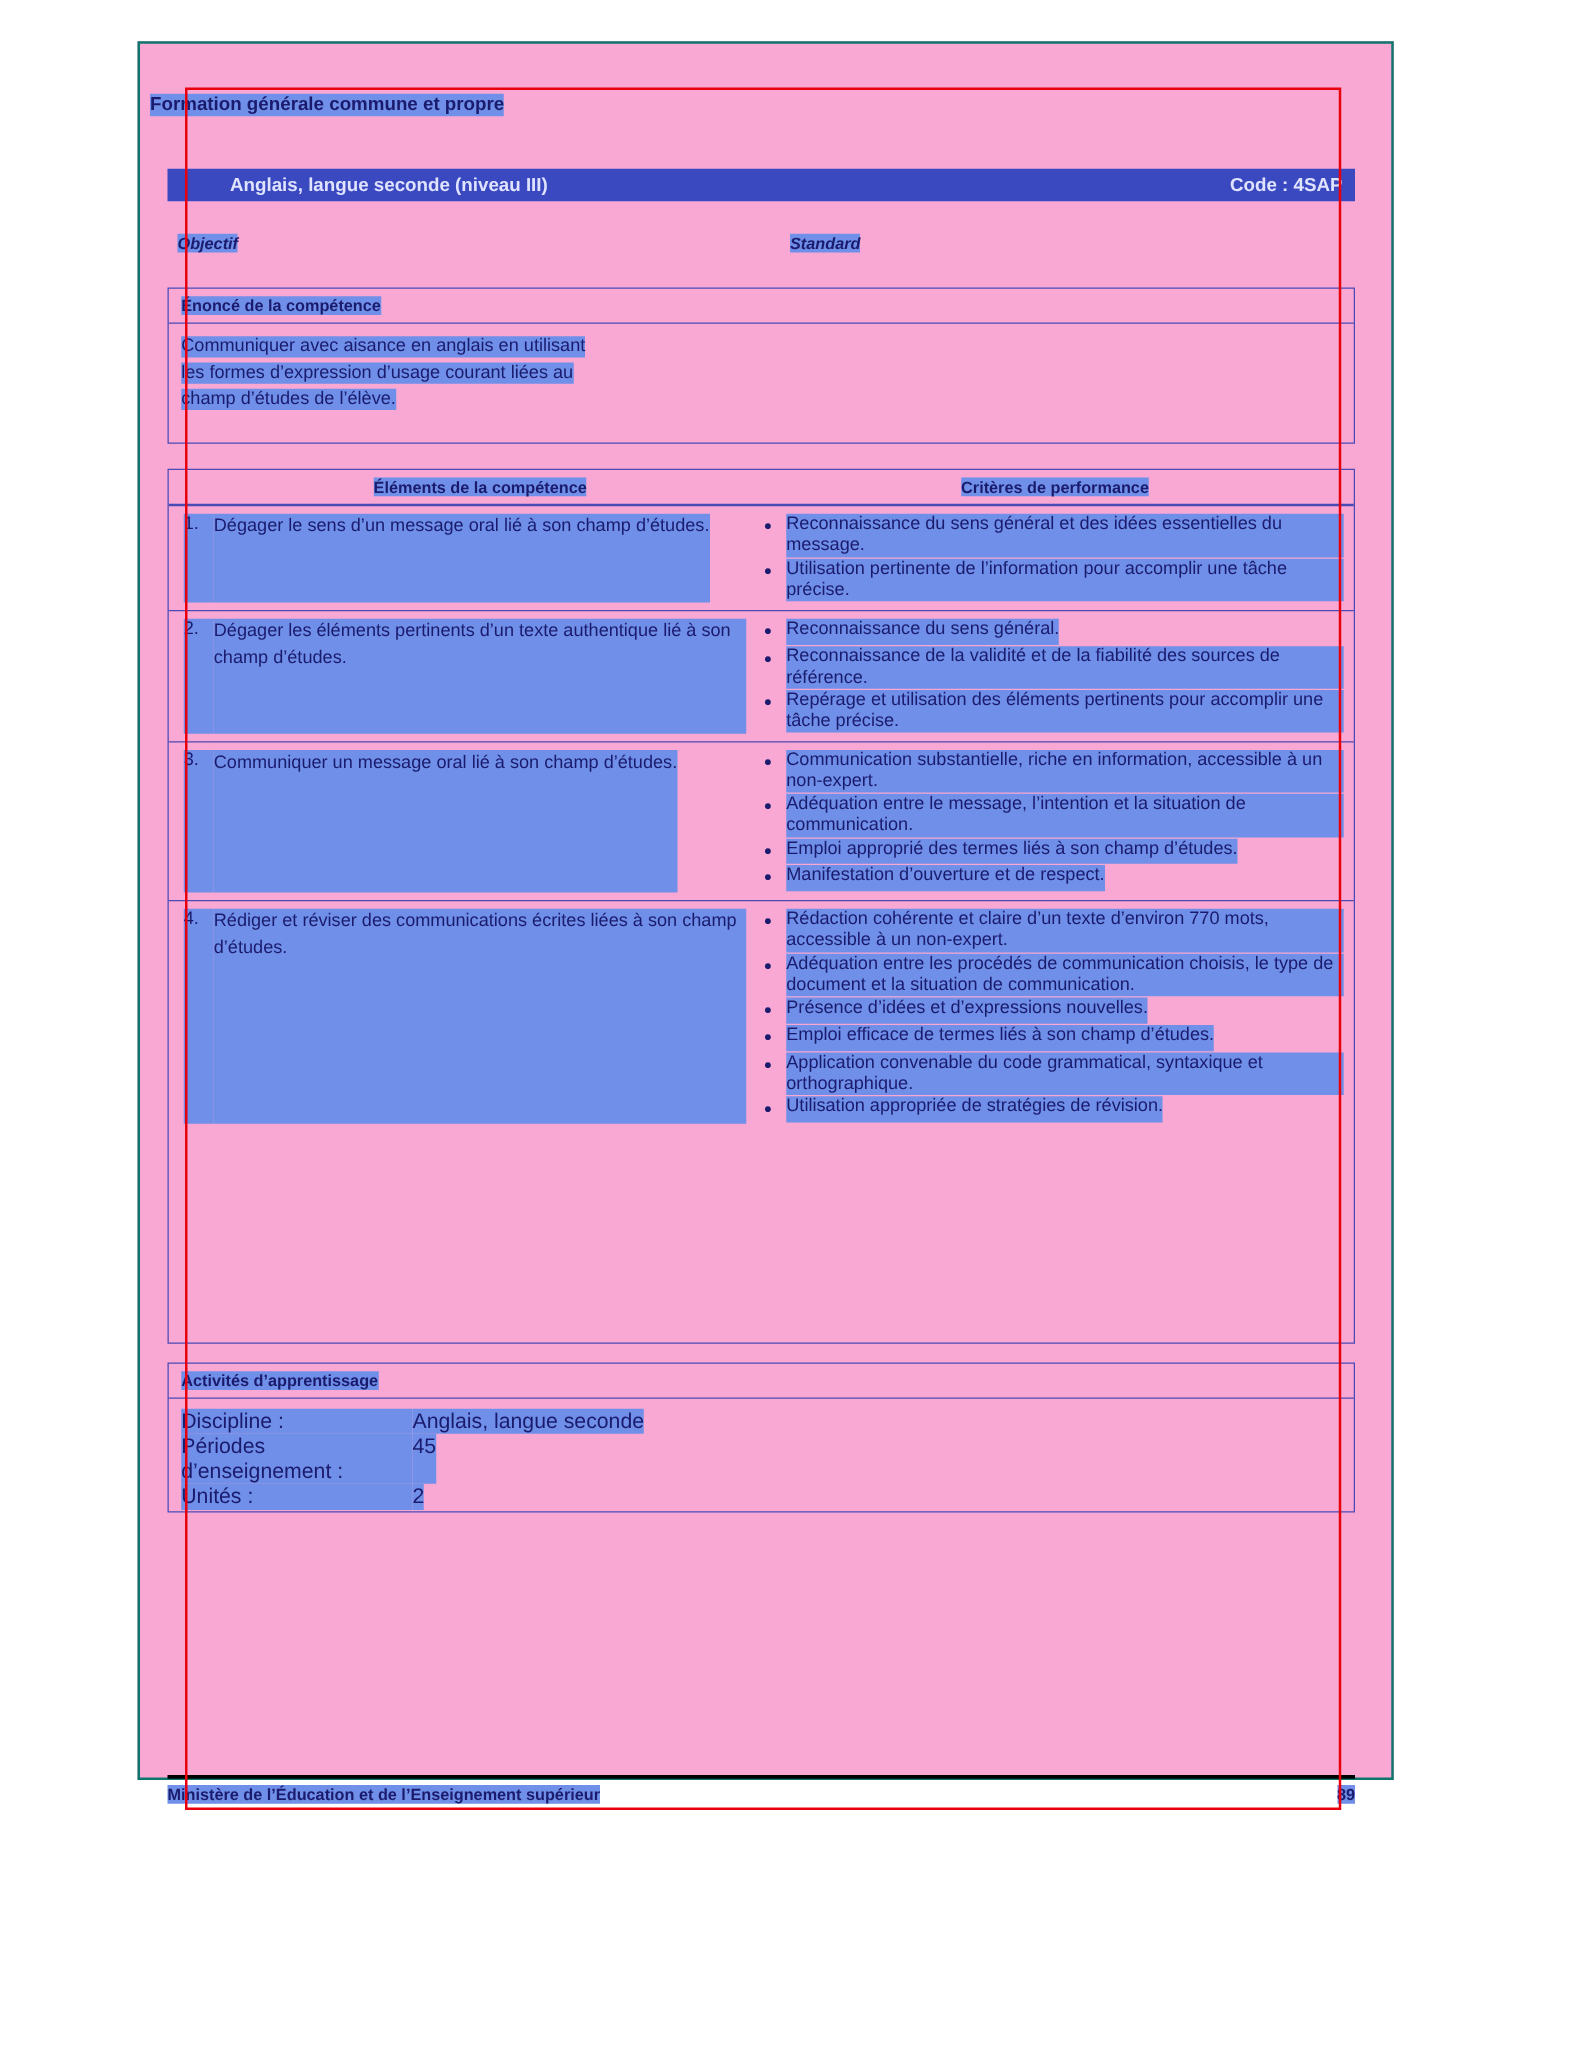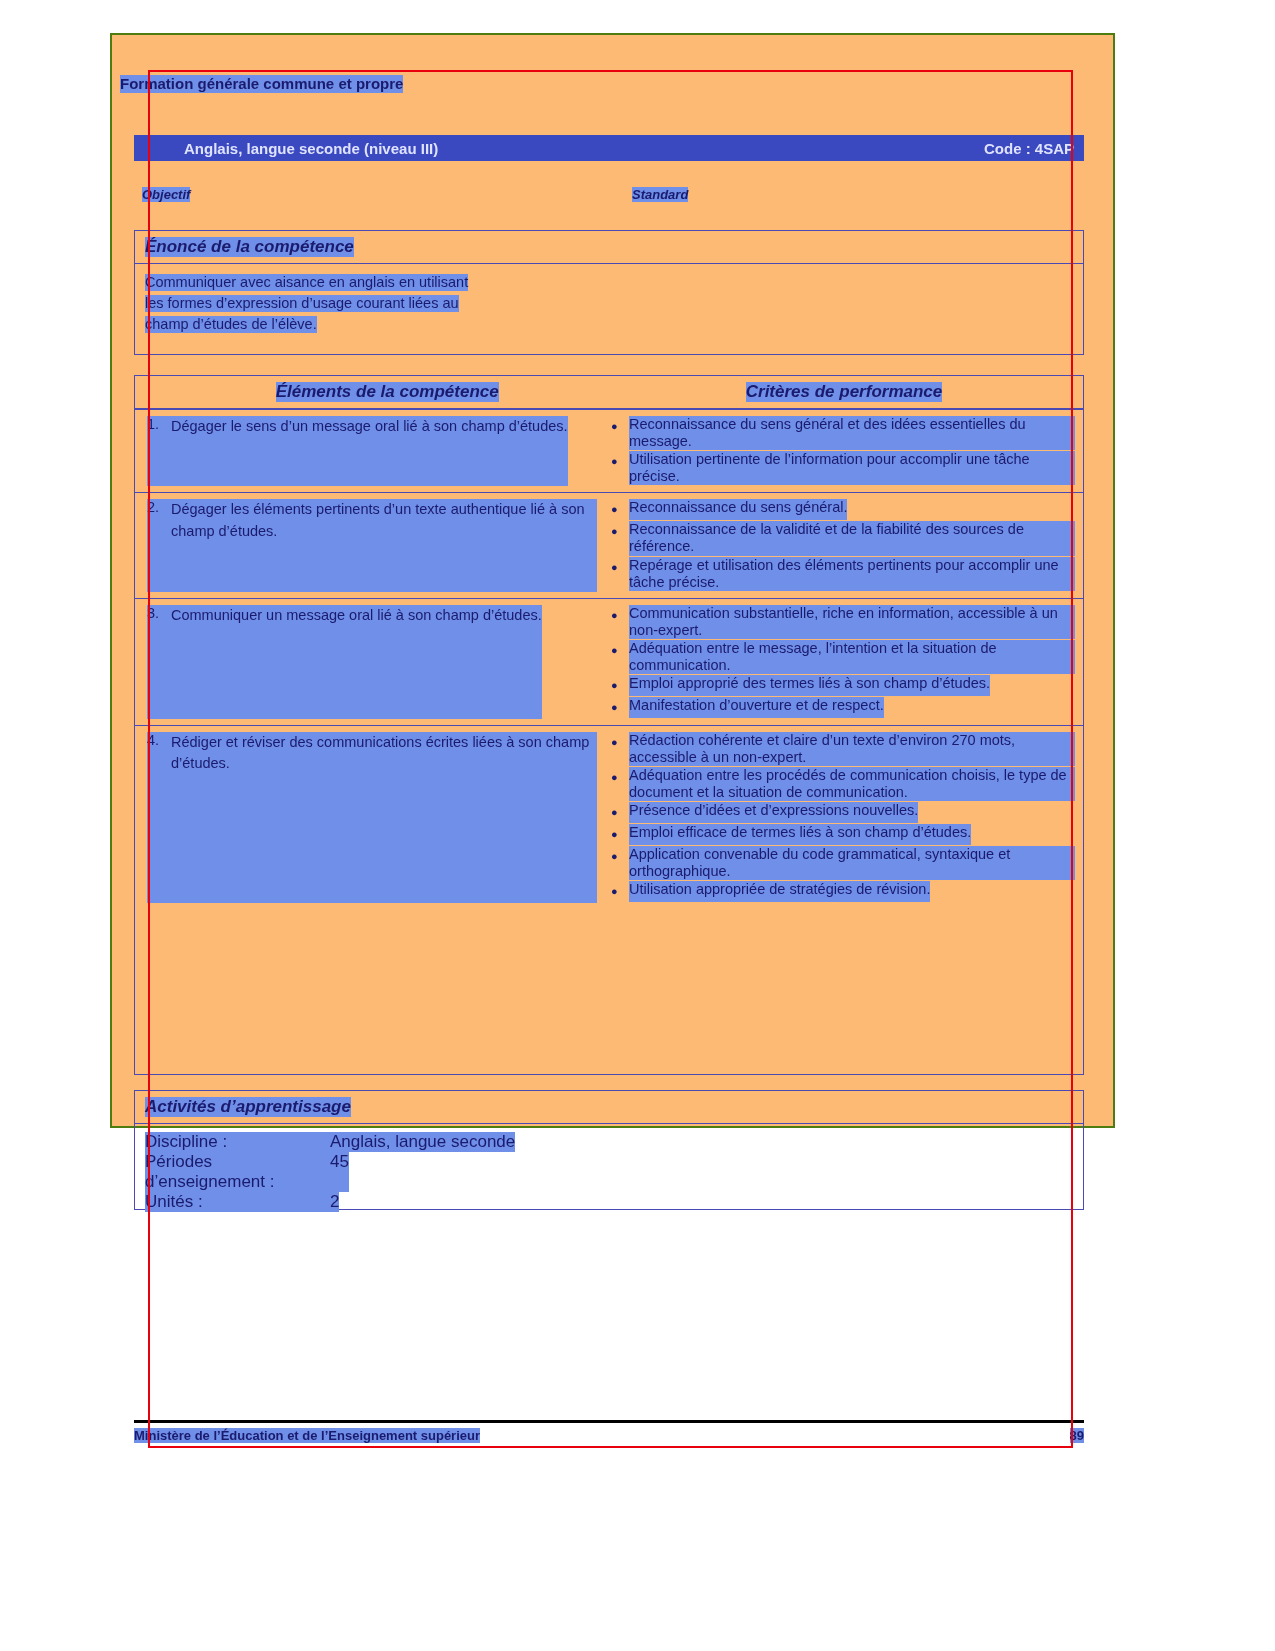--- a/index.html
+++ b/index.html
@@ -13,23 +13,23 @@
     position: relative;
     font-family: "Liberation Sans", sans-serif;
   }
 
   
   #page-sheet {
     position: absolute;
     left: 110px;
     top: 33px;
     width: 1005px;
-    height: 1095px;
-    background: #fdba74;
-    border: 2px solid #4d7c0f;
+    height: 1391px;
+    background: #f9a8d4;
+    border: 2px solid #0f766e;
     box-sizing: border-box;
   }
 
   
   #selection-rect {
     position: absolute;
     left: 148px;
     top: 70px;
     width: 925px;
     height: 1378px;
@@ -102,24 +102,23 @@
   .box {
     position: absolute;
     border: 1px solid #4a4ab4;
     box-sizing: border-box;
     background: transparent;
   }
   .box-head {
     border-bottom: 1px solid #4a4ab4;
     padding: 6px 10px;
     font-weight: bold;
-    font-size: 17px;
-    color: #1b1b6e;
-    display: flex;
-    font-style: italic;
+    font-size: 13px;
+    color: #1b1b6e;
+    display: flex;
   }
   .box-body {
     padding: 8px 10px;
     font-size: 14.5px;
     color: #1b1b6e;
   }
 
   #enonce-box { left: 22px; top: 195px; width: 950px; height: 125px; }
   #enonce-box .box-body p { margin: 0; line-height: 1.45; }
 
@@ -297,21 +296,21 @@
       </div>
 
       <div class="comp-row">
         <div class="comp-left">
           <span class="num hl">4.</span>
           <span class="txt hl">Rédiger et réviser des communications écrites liées à son champ d’études.</span>
         </div>
         <div class="comp-right">
           <div class="crit">
               <span class="bullet">●</span>
-              <span class="hl">Rédaction cohérente et claire d’un texte d’environ 270 mots, accessible à un non-expert.</span>
+              <span class="hl">Rédaction cohérente et claire d’un texte d’environ 770 mots, accessible à un non-expert.</span>
             </div>
           <div class="crit">
               <span class="bullet">●</span>
               <span class="hl">Adéquation entre les procédés de communication choisis, le type de document et la situation de communication.</span>
             </div>
           <div class="crit">
               <span class="bullet">●</span>
               <span class="hl">Présence d’idées et d’expressions nouvelles.</span>
             </div>
           <div class="crit">

